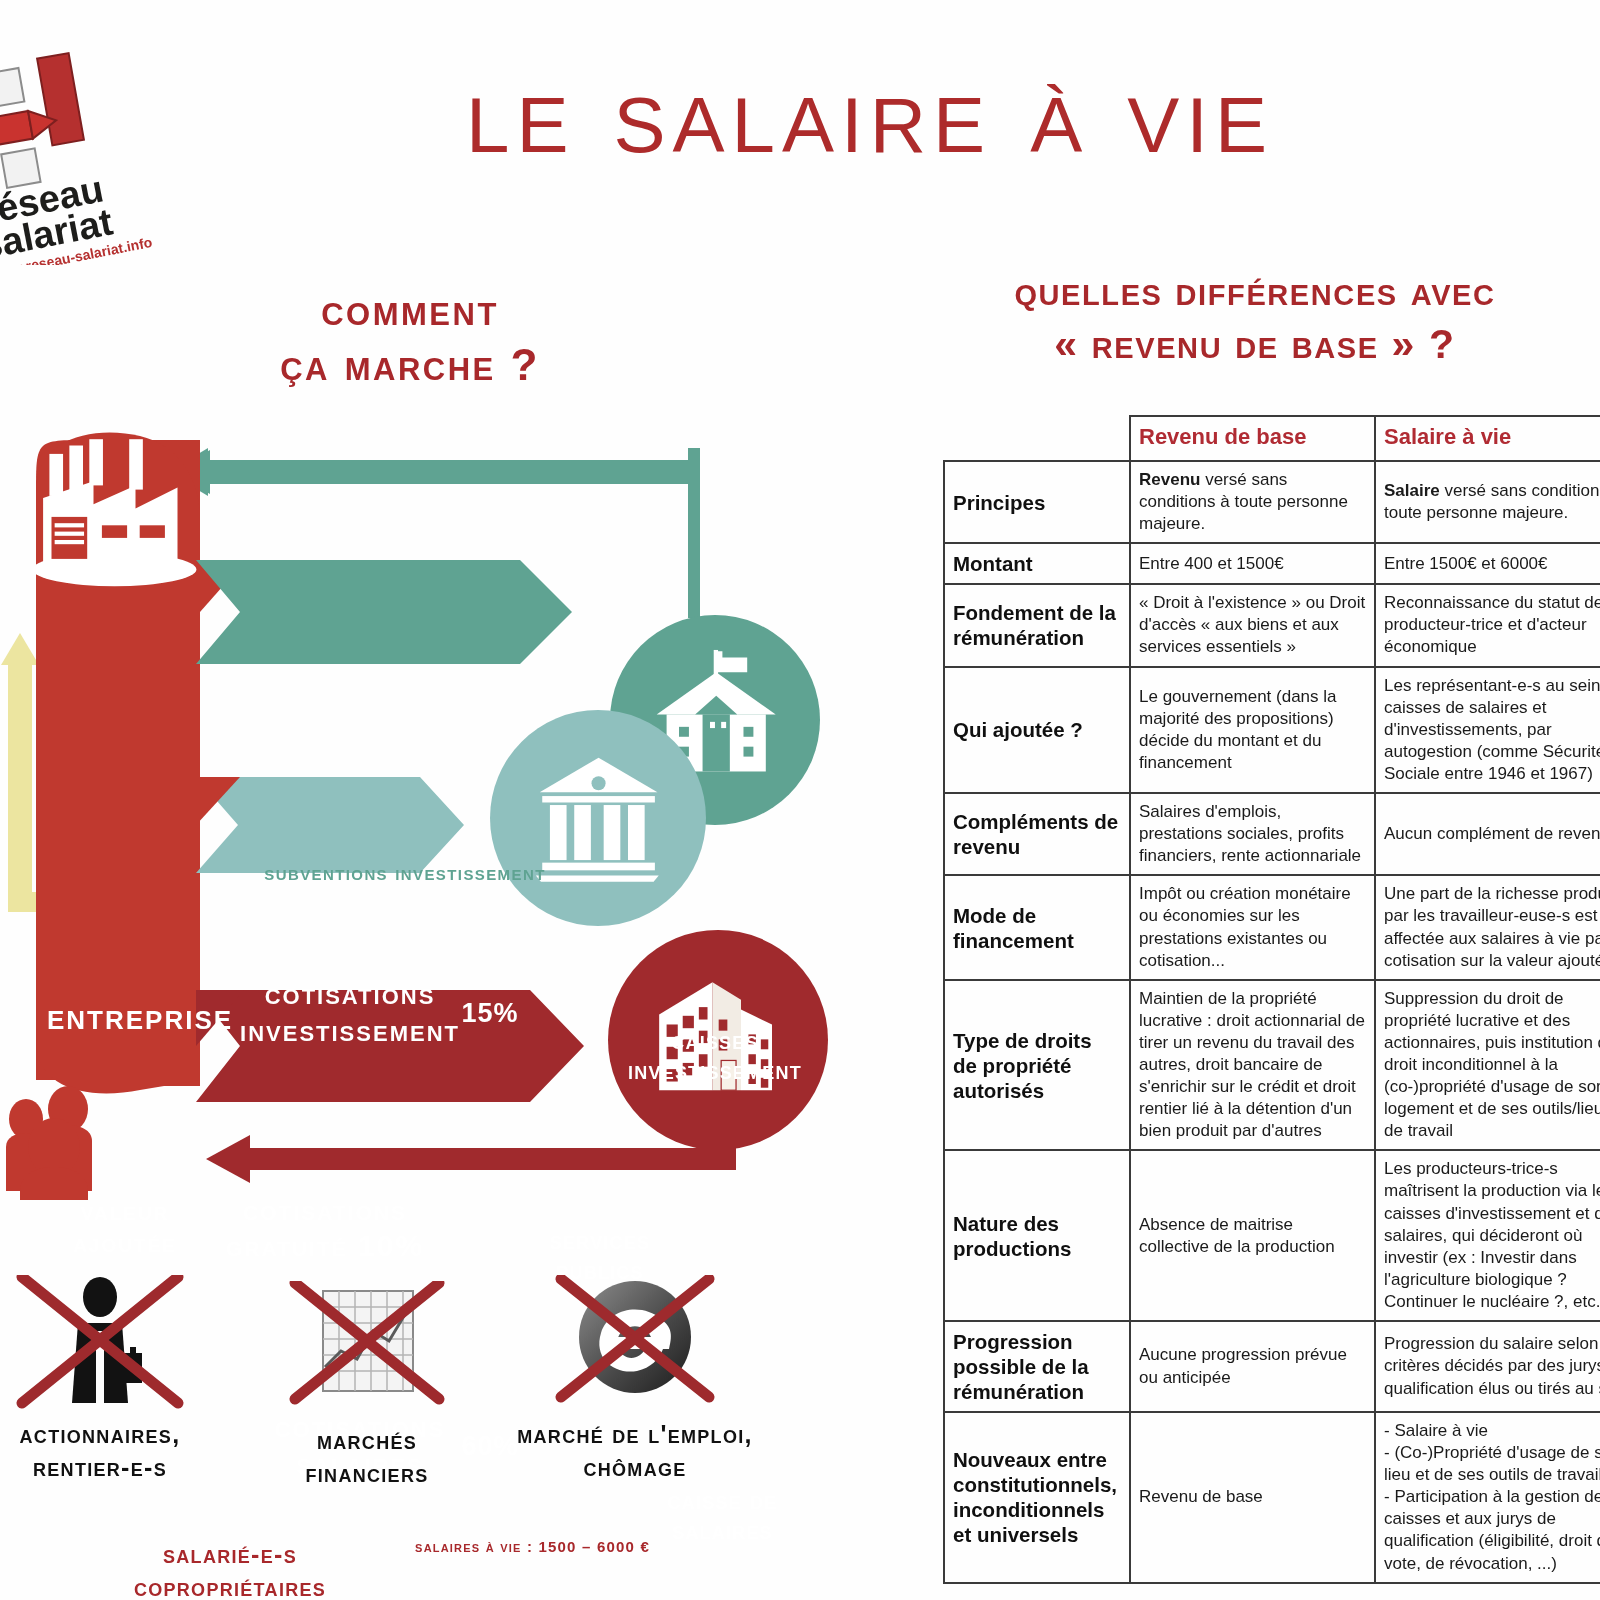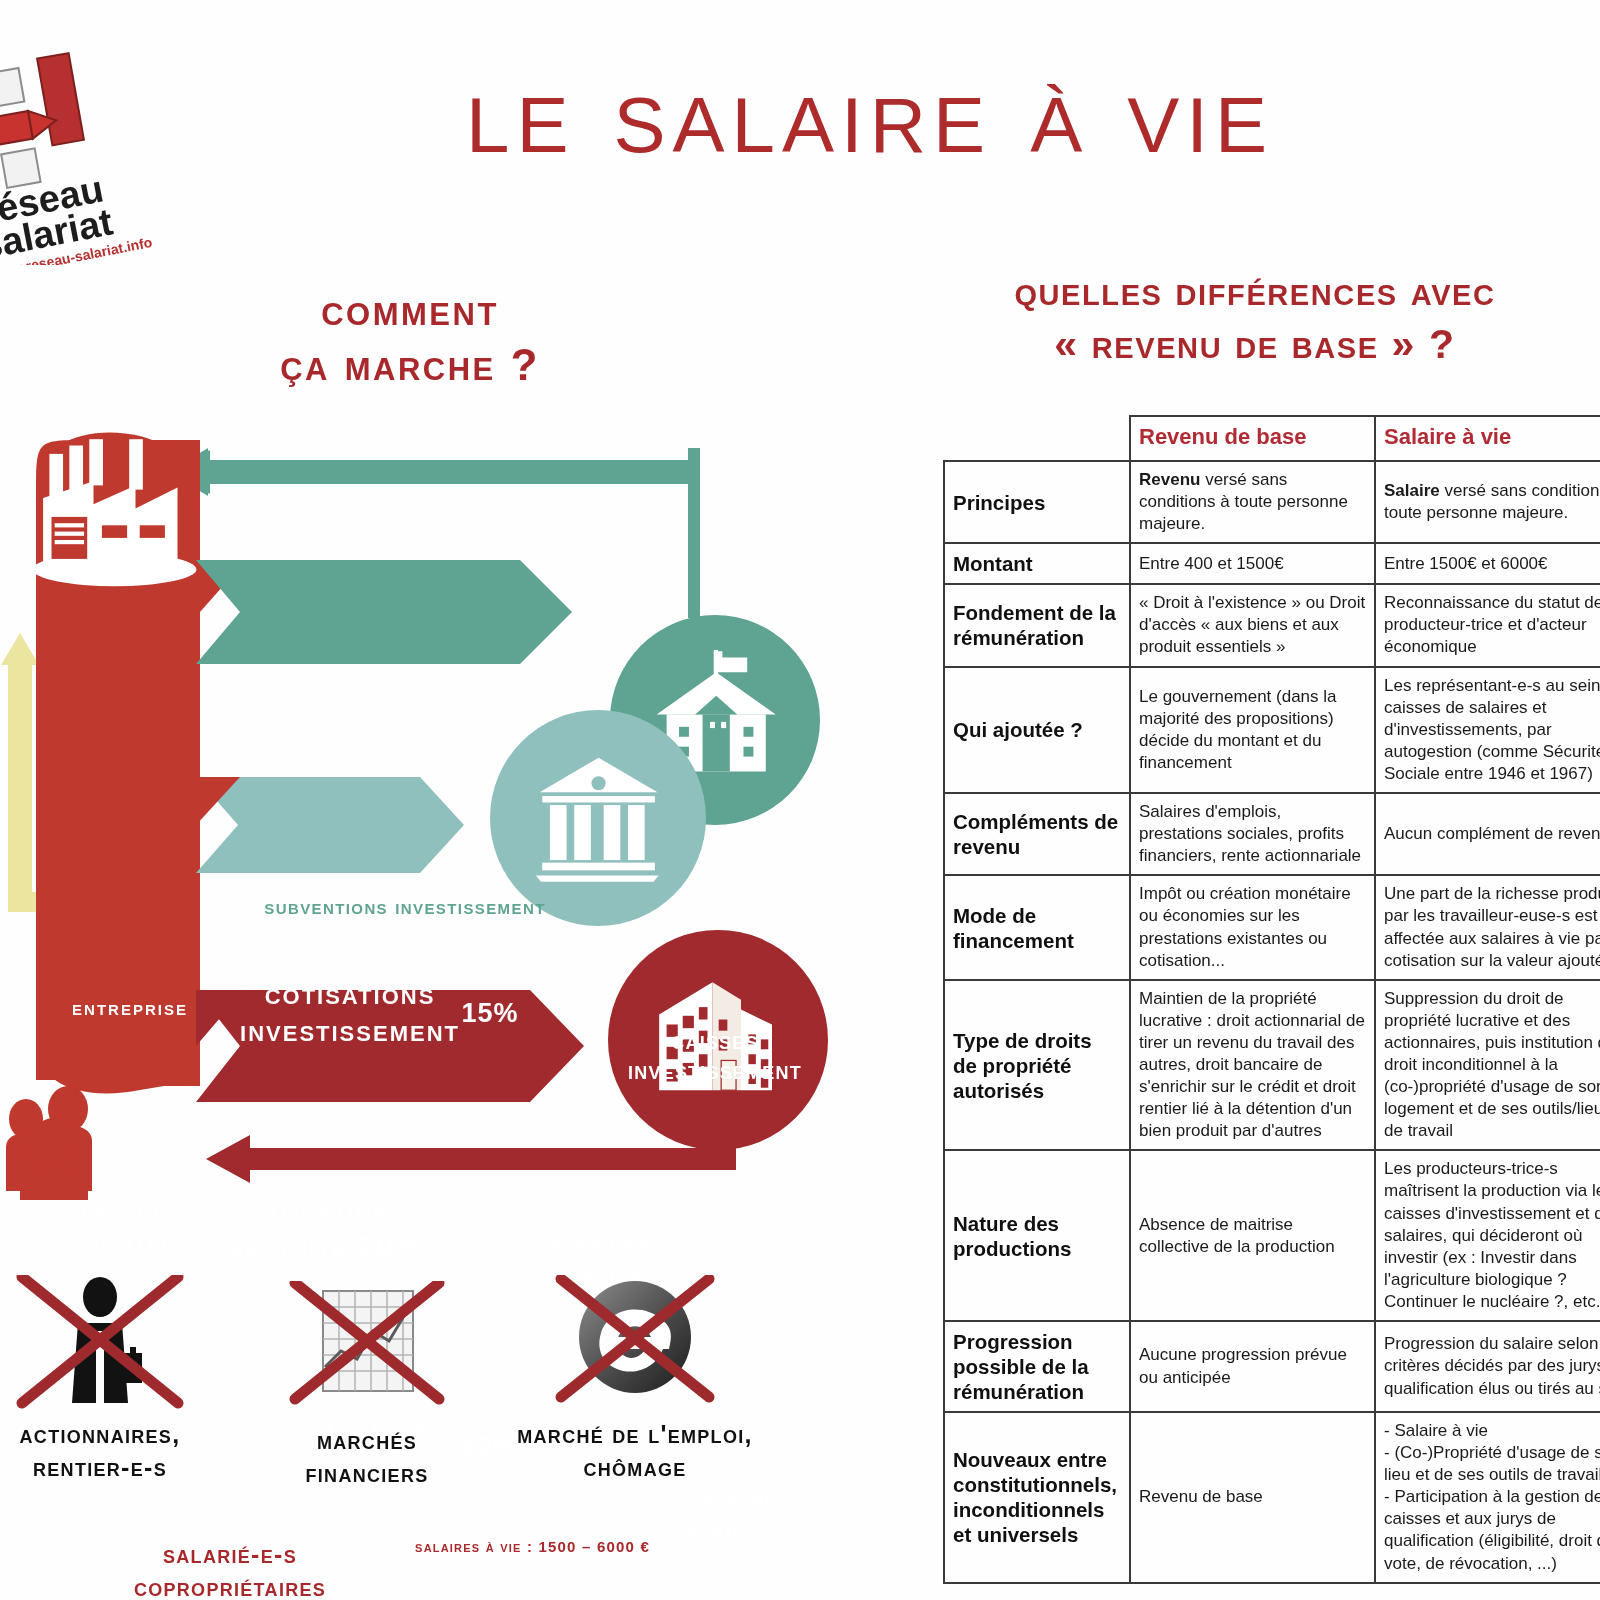--- a/index.html
+++ b/index.html
@@ -48,35 +48,35 @@
   
   .diagram{position:absolute;left:0;top:400px;width:900px;height:800px;}
   .diagram svg{position:absolute;left:0;top:0;}
 
   .dlabel{
     position:absolute;color:#fff;font-weight:bold;
     font-variant:small-caps;text-transform:lowercase;
     letter-spacing:2px;text-align:center;line-height:1.2;
     pointer-events:none;
   }
-  .lbl-entreprise{left:40px;top:595px;width:180px;font-size:22px;}
+  .lbl-entreprise{left:47px;top:595px;width:180px;font-size:37px;}
   .lbl-valeur{left:45px;top:795px;width:160px;font-size:27px;}
   .lbl-cot-inv{left:225px;top:575px;width:250px;font-size:31px;}
   .lbl-pct-inv{left:450px;top:597px;width:80px;font-size:27px;letter-spacing:1px;
       font-variant:normal;text-transform:none;}
   .lbl-cot-grat{left:215px;top:792px;width:220px;font-size:30px;}
   .lbl-cot-sal{left:240px;top:1008px;width:240px;font-size:31px;}
   .lbl-pct-sal{left:450px;top:1030px;width:80px;font-size:27px;letter-spacing:1px;
       font-variant:normal;text-transform:none;}
   .lbl-caisses-inv{left:610px;top:625px;width:210px;font-size:25px;letter-spacing:1.2px;}
   .lbl-serv-pub{left:505px;top:825px;width:190px;font-size:25px;letter-spacing:1.2px;}
   .lbl-caisse-sal{left:640px;top:1085px;width:165px;font-size:25px;letter-spacing:1.2px;}
 
   .subv-text{
-    position:absolute;left:245px;top:495px;width:320px;
+    position:absolute;left:245px;top:461px;width:320px;
     color:#5fa392;font-size:21px;font-weight:bold;letter-spacing:1.4px;
     font-variant:small-caps;text-transform:lowercase;text-align:center;
   }
   .sal-vie-text{
     position:absolute;left:320px;top:1138px;width:330px;
     color:#a8282b;font-size:15px;font-weight:bold;letter-spacing:1.2px;
     font-variant:small-caps;text-transform:lowercase;text-align:right;white-space:nowrap;
   }
   .salaries-text{
     position:absolute;left:130px;top:1138px;width:200px;
@@ -434,21 +434,21 @@
             <td class="cell"><b>Revenu</b> versé sans conditions à toute personne majeure.</td>
             <td class="cell"><b>Salaire</b> versé sans conditions à toute personne majeure.</td>
           </tr>
           <tr>
             <td class="rowhead">Montant</td>
             <td class="cell">Entre 400 et 1500€</td>
             <td class="cell">Entre 1500€ et 6000€</td>
           </tr>
           <tr>
             <td class="rowhead">Fondement de la rémunération</td>
-            <td class="cell">« Droit à l'existence » ou Droit d'accès « aux biens et aux produit essentiels »</td>
+            <td class="cell">« Droit à l'existence » ou Droit d'accès « aux biens et aux services essentiels »</td>
             <td class="cell">Reconnaissance du statut de producteur-trice et d'acteur économique</td>
           </tr>
           <tr>
             <td class="rowhead">Qui ajoutée ?</td>
             <td class="cell">Le gouvernement (dans la majorité des propositions) décide du montant et du financement</td>
             <td class="cell">Les représentant-e-s au sein des caisses de salaires et d'investissements, par autogestion (comme Sécurité Sociale entre 1946 et 1967)</td>
           </tr>
           <tr>
             <td class="rowhead">Compléments de revenu</td>
             <td class="cell">Salaires d'emplois, prestations sociales, profits financiers, rente actionnariale</td>

